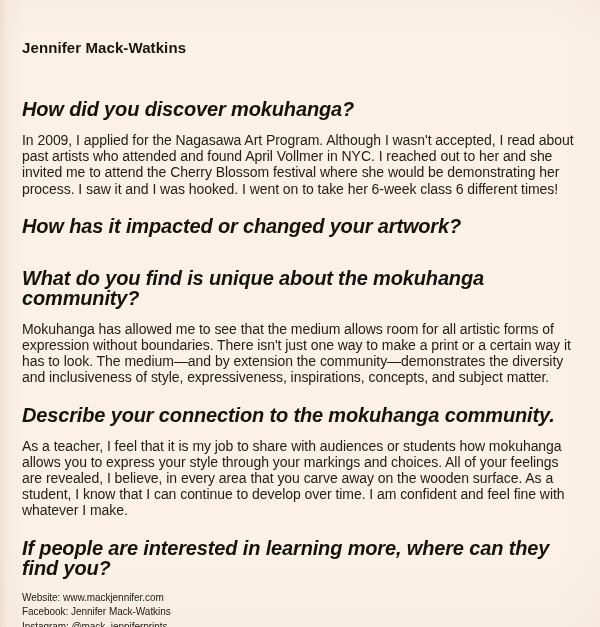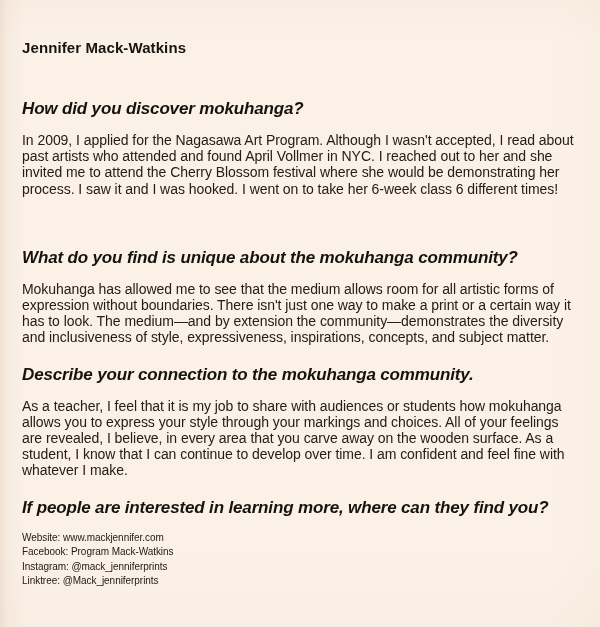--- a/index.html
+++ b/index.html
@@ -51,21 +51,21 @@
     padding-top: 39px;
     line-height: 18px;
     color: #17150f;
   }
 
   .qa-section {
     margin-top: 0;
   }
 
   .qa-question {
-    font-size: 17px;
+    font-size: 20px;
     font-weight: bold;
     font-style: italic;
     line-height: 20px;
     letter-spacing: -0.15px;
     color: #15130e;
     margin: 0;
   }
 
   .qa-answer {
     font-size: 14px;
@@ -111,20 +111,21 @@
 
   <section class="qa-section">
     <h2 class="qa-question">How did you discover mokuhanga?</h2>
     <div class="gap-q-to-a"></div>
     <p class="qa-answer">In 2009, I applied for the Nagasawa Art Program. Although I wasn't accepted, I read about past artists who attended and found April Vollmer in NYC. I reached out to her and she invited me to attend the Cherry Blossom festival where she would be demonstrating her process. I saw it and I was hooked. I went on to take her 6-week class 6 different times!</p>
   </section>
 
   <div class="gap-a-to-q"></div>
 
   <section class="qa-section">
+    <h2 class="qa-question">How has it impacted or changed your artwork?</h2>
     <div class="gap-q-to-a"></div>
   </section>
 
   <div class="gap-a-to-q"></div>
 
   <section class="qa-section">
     <h2 class="qa-question">What do you find is unique about the mokuhanga community?</h2>
     <div class="gap-q-to-a"></div>
     <p class="qa-answer">Mokuhanga has allowed me to see that the medium allows room for all artistic forms of expression without boundaries. There isn't just one way to make a print or a certain way it has to look. The medium—and by extension the community—demonstrates the diversity and inclusiveness of style, expressiveness, inspirations, concepts, and subject matter.</p>
   </section>
@@ -137,19 +138,19 @@
     <p class="qa-answer">As a teacher, I feel that it is my job to share with audiences or students how mokuhanga allows you to express your style through your markings and choices. All of your feelings are revealed, I believe, in every area that you carve away on the wooden surface. As a student, I know that I can continue to develop over time. I am confident and feel fine with whatever I make.</p>
   </section>
 
   <div class="gap-a-to-q"></div>
 
   <section class="qa-section">
     <h2 class="qa-question">If people are interested in learning more, where can they find you?</h2>
     <div class="gap-q-to-a"></div>
     <ul class="contact-list">
       <li>Website: www.mackjennifer.com</li>
-      <li>Facebook: Program Mack-Watkins</li>
+      <li>Facebook: Jennifer Mack-Watkins</li>
       <li>Instagram: @mack_jenniferprints</li>
       <li>Linktree: @Mack_jenniferprints</li>
     </ul>
   </section>
 
 </div>
 
 </body></html>

